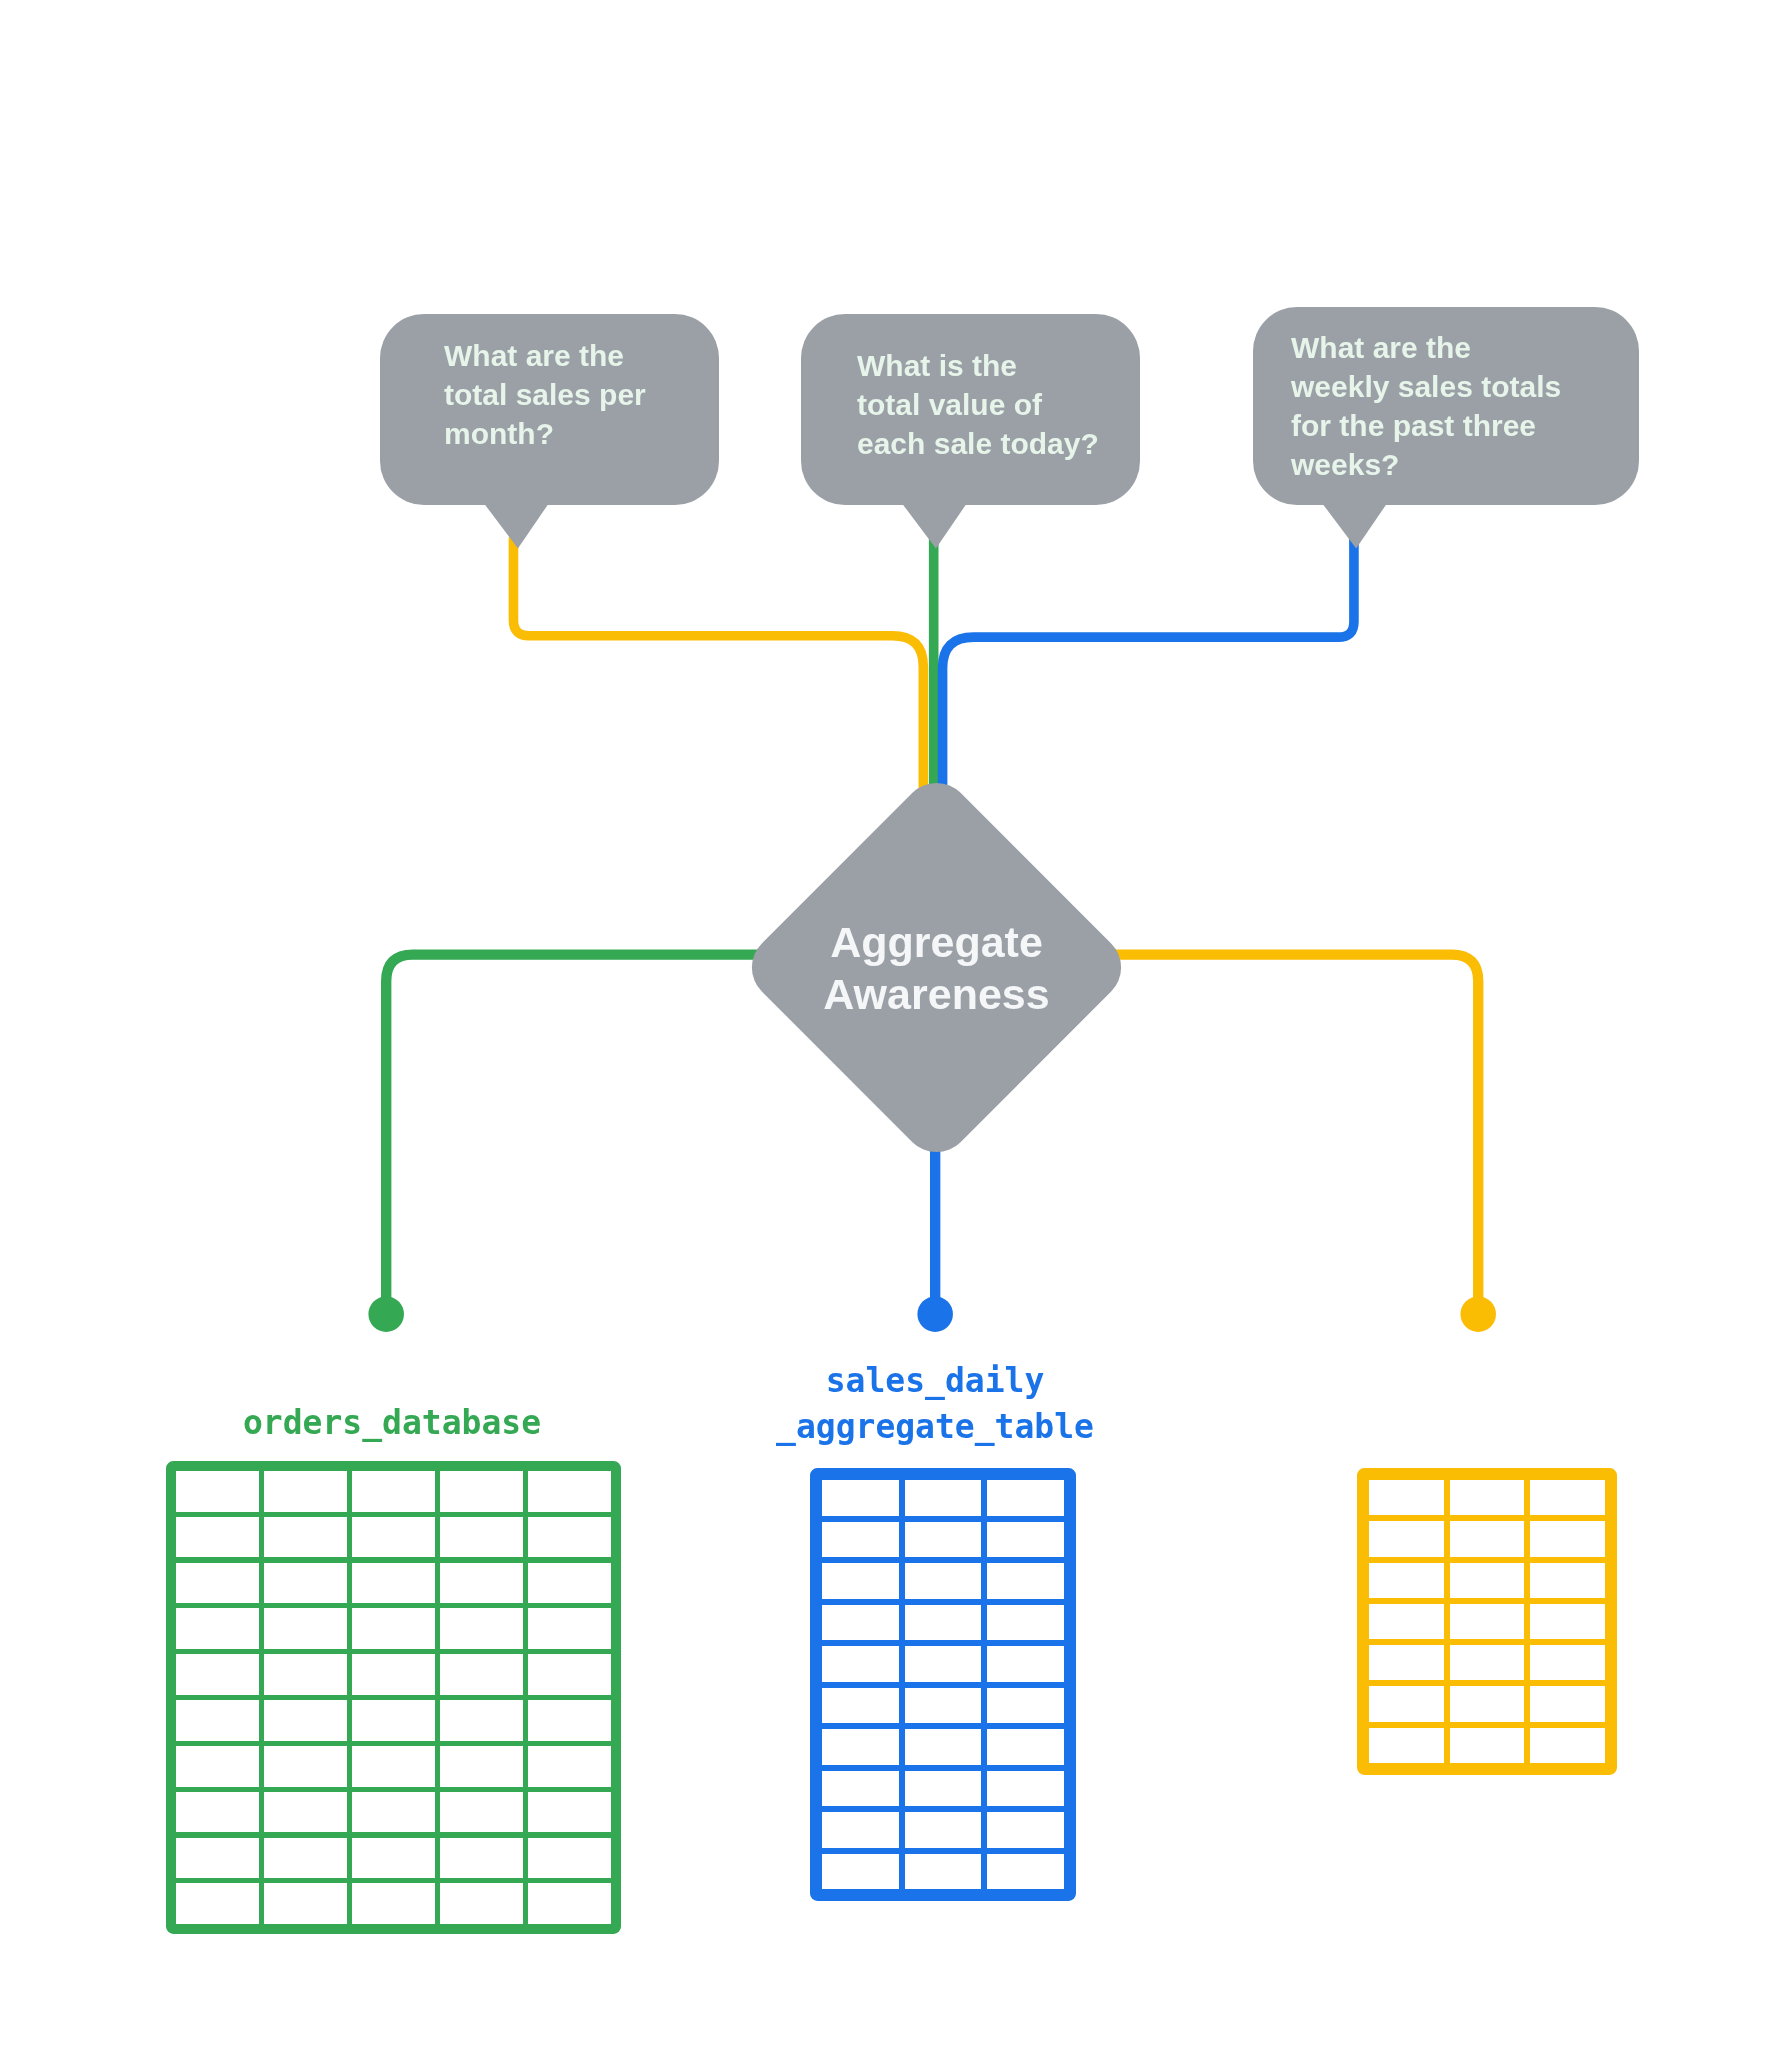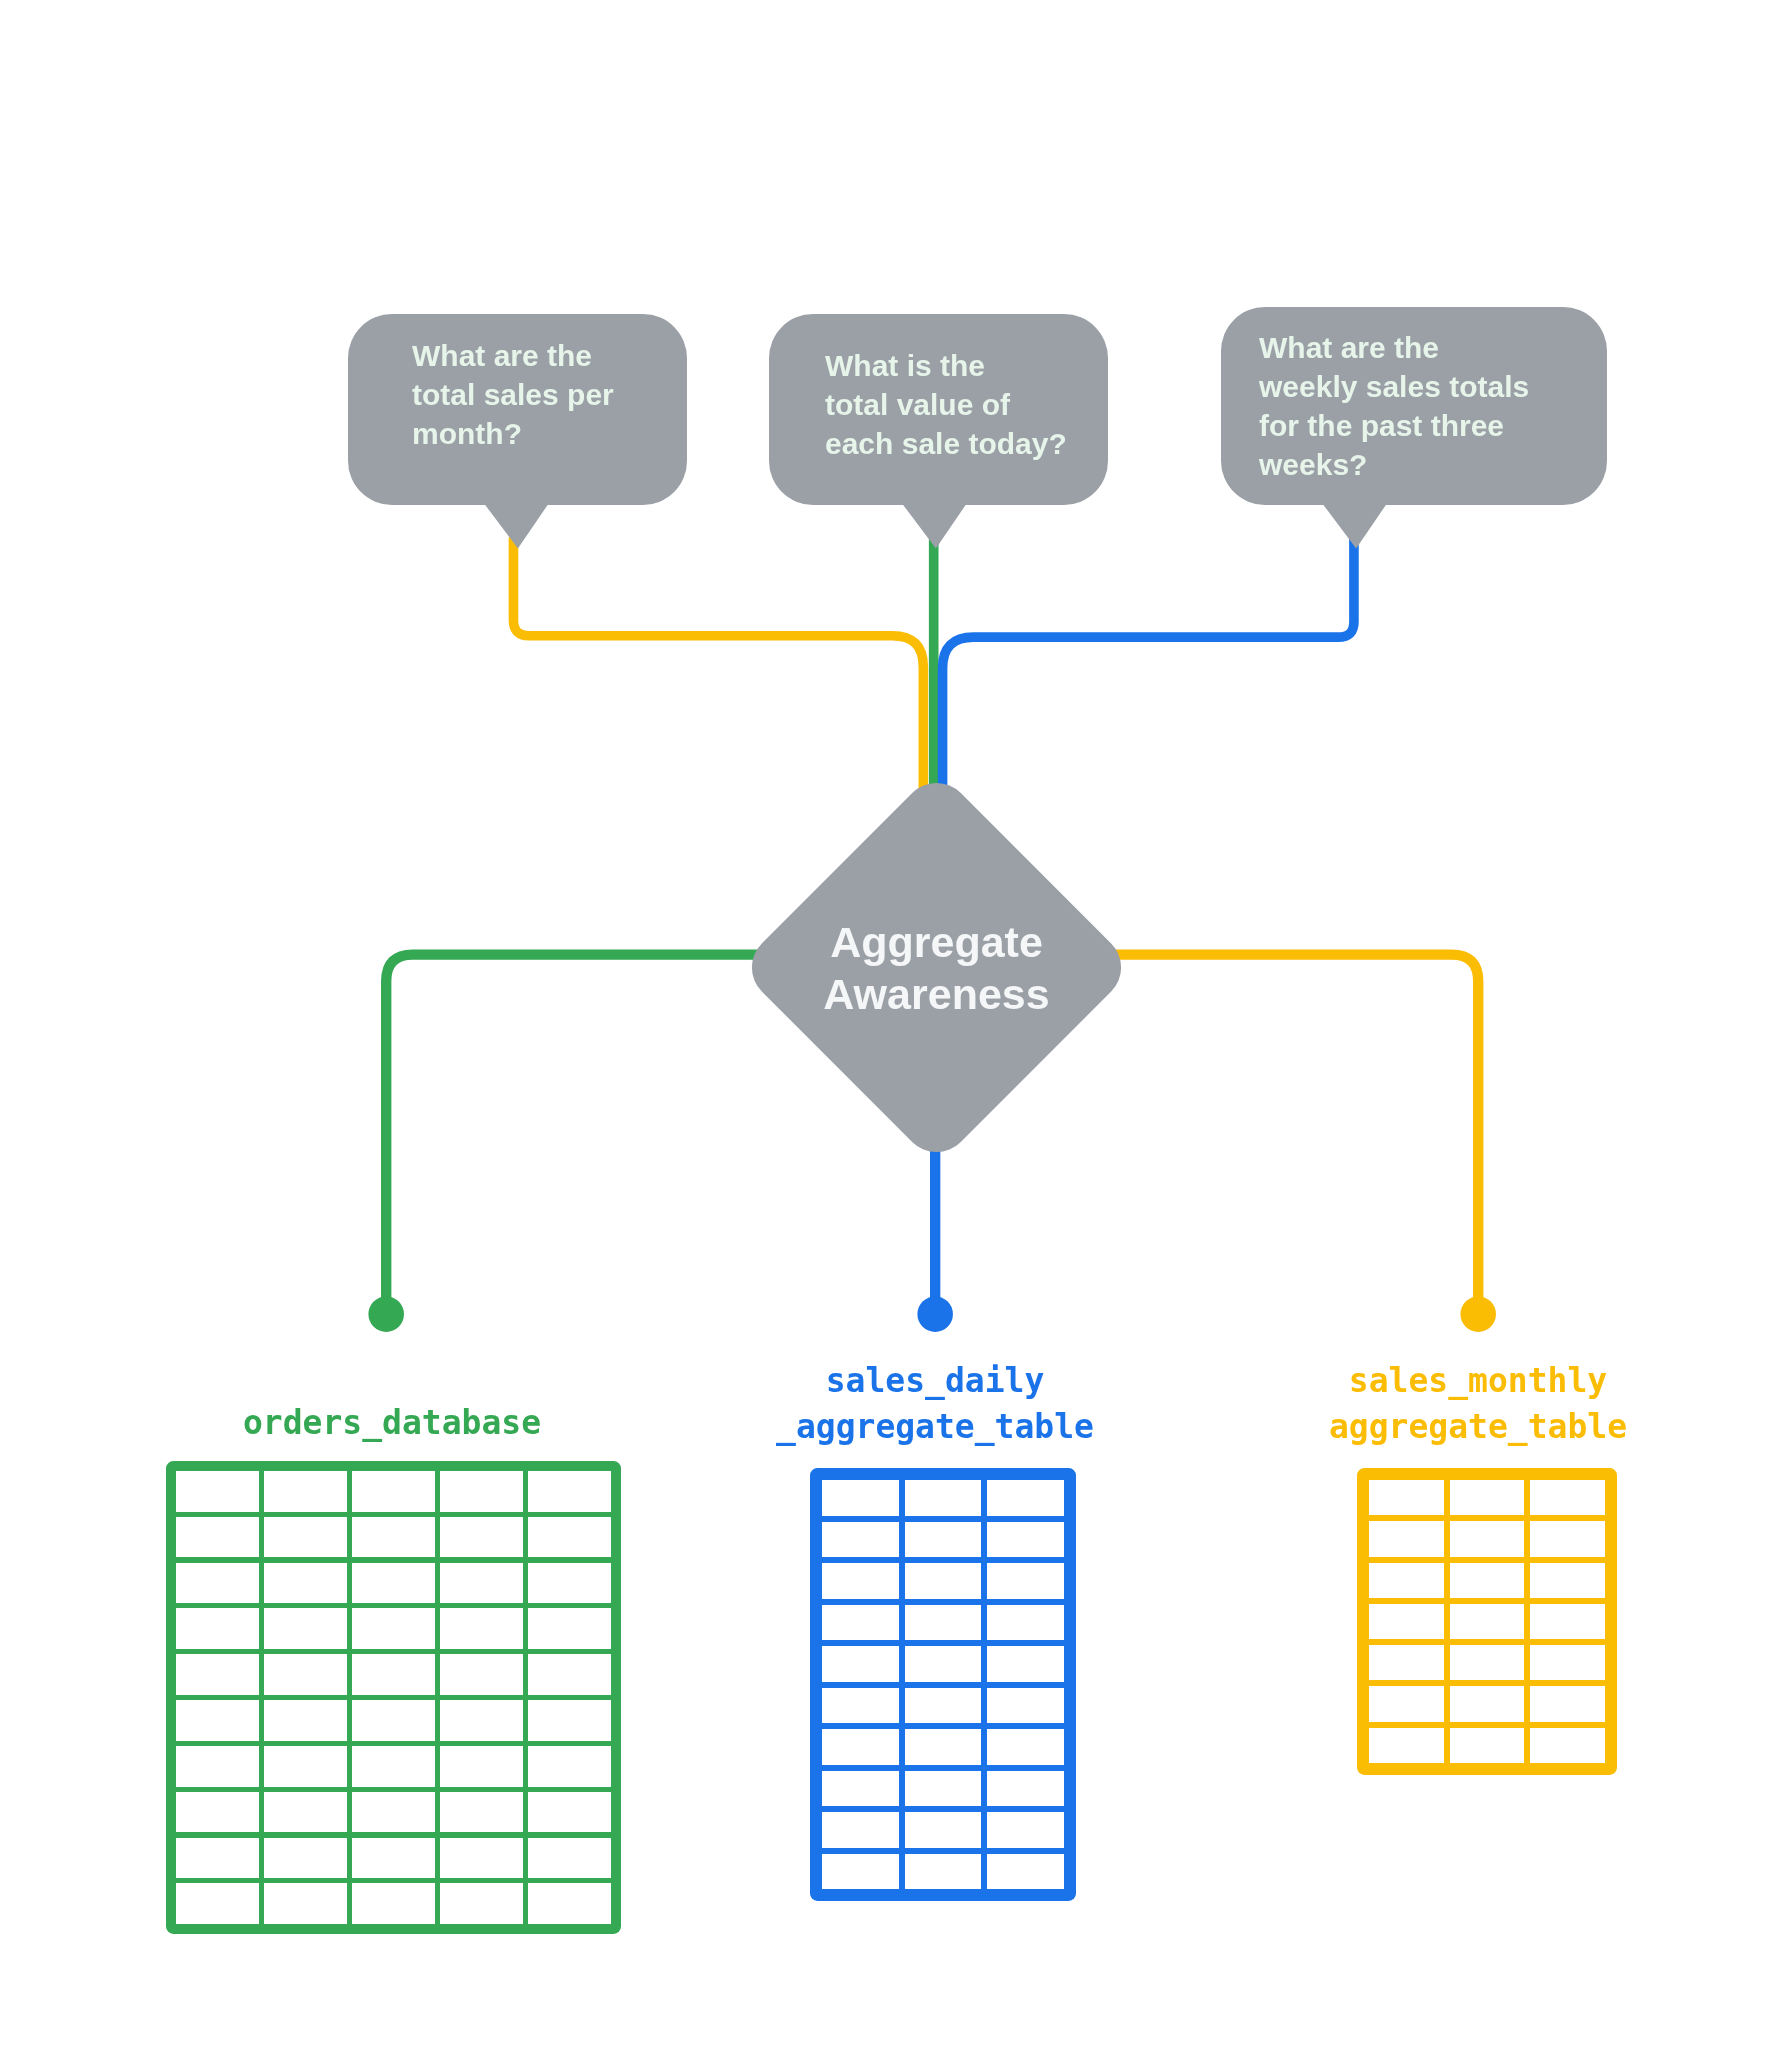--- a/index.html
+++ b/index.html
@@ -14,20 +14,21 @@
   .bubble{
     position:absolute;
     background:#9AA0A6;
     border-radius:44px;
     color:#E6F4EA;
     font-weight:bold;
     font-size:30px;
     line-height:39px;
     white-space:pre-line;
     box-sizing:border-box;
+    margin-left:32px;
   }
   .diamond{
     position:absolute;
     left:796px;top:827px;
     width:281px;height:281px;
     background:#9AA0A6;
     border-radius:34px;
     transform:rotate(45deg);
   }
   .diamond-label{
@@ -102,22 +103,20 @@
 <div class="diamond">
   <div class="diamond-label">Aggregate
 Awareness</div>
 </div>
 
 <div class="table-label" style="left: 713px; top: 1358px; color: rgb(26, 115, 232);">sales_daily
 _aggregate_table</div>
 
 <div class="table-label" style="left: 170px; top: 1400px; color: rgb(52, 168, 83);">orders_database</div>
 
-<div class="table-label" style="left: 1256px; top: 1358px; color: rgb(251, 188, 4);">sales_monthly
-aggregate_table</div>
 
 <div class="grid-table" style="left: 166px; top: 1461px; width: 455px; height: 473px; border: 10.4px solid rgb(52, 168, 83); gap: 5.2px; background-color: rgb(52, 168, 83); grid-template-columns: repeat(5, 1fr); grid-template-rows: repeat(10, 1fr);">
       <div class="cell"></div>
       <div class="cell"></div>
       <div class="cell"></div>
       <div class="cell"></div>
       <div class="cell"></div>
       <div class="cell"></div>
       <div class="cell"></div>
       <div class="cell"></div>

